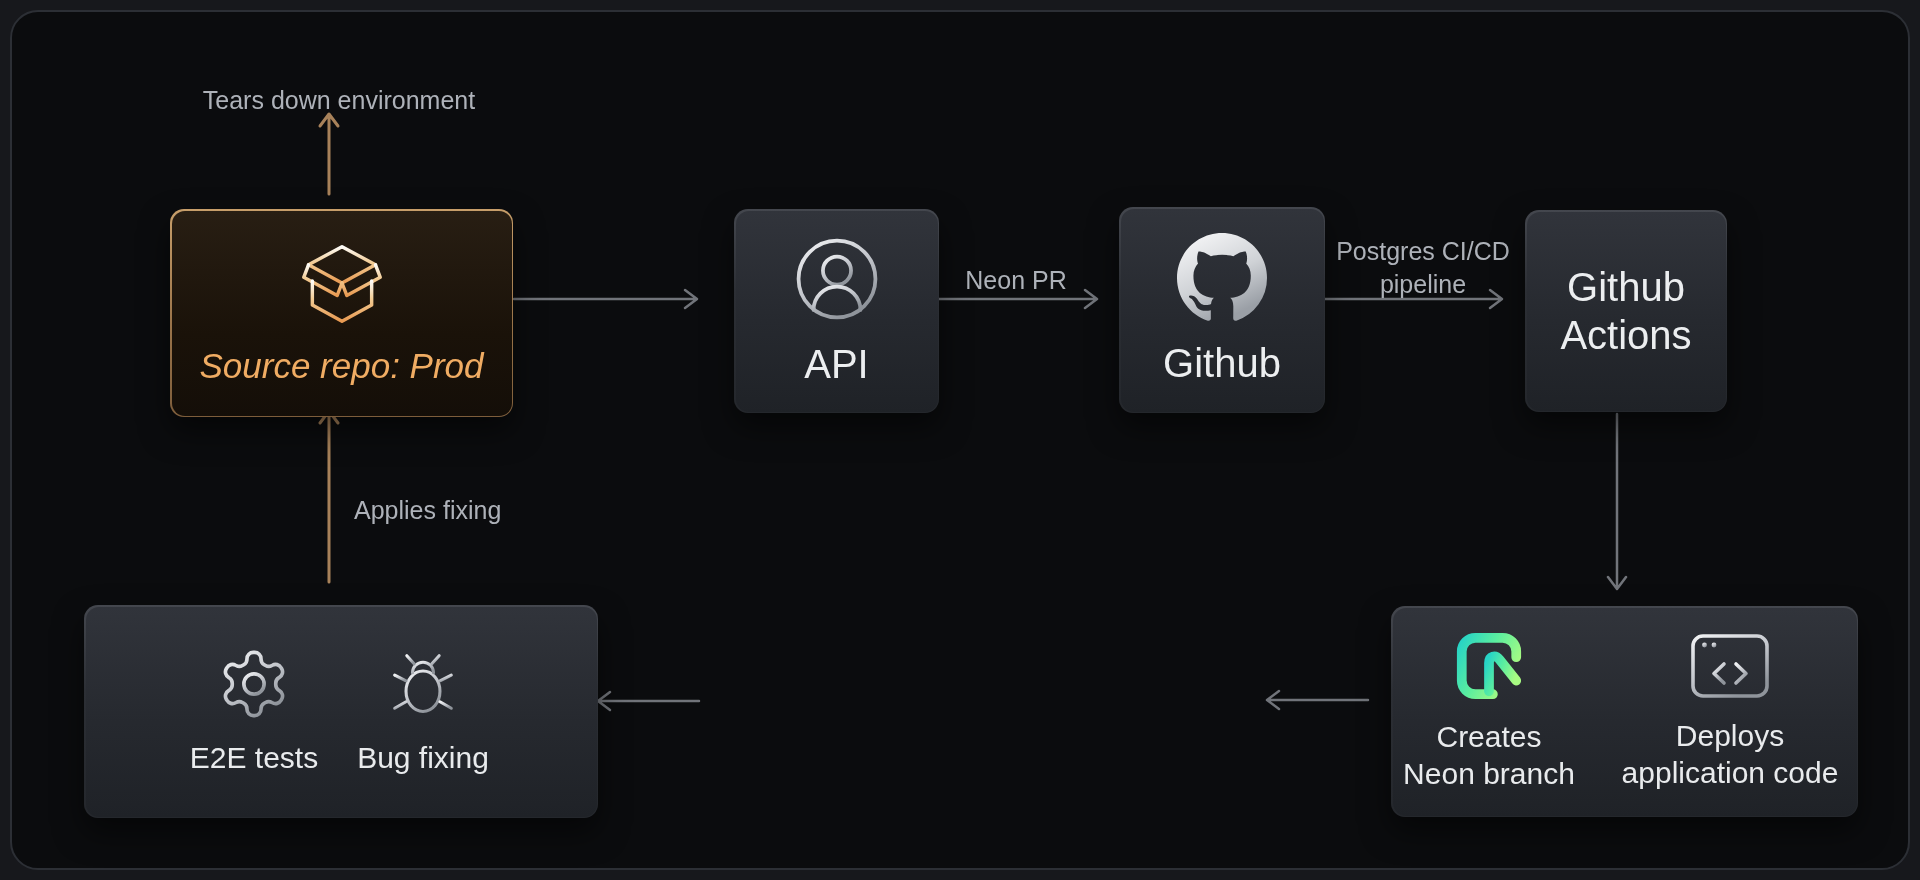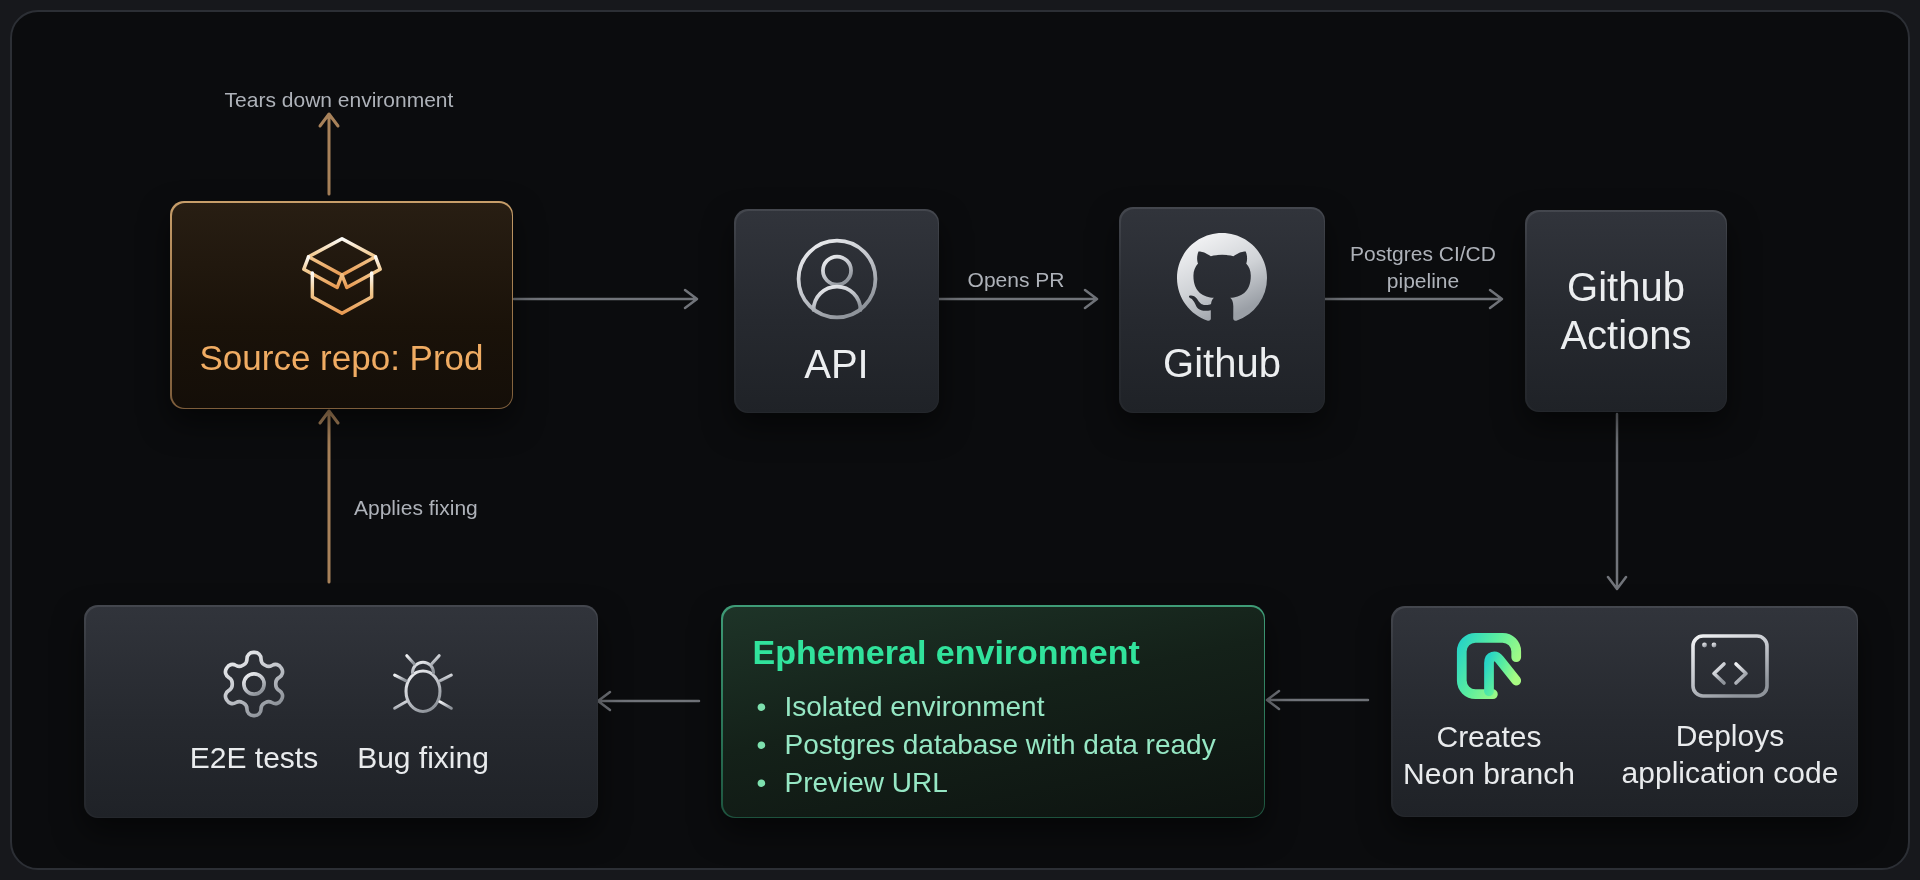--- a/index.html
+++ b/index.html
@@ -13,41 +13,41 @@
               align-items:center;justify-content:center;box-sizing:border-box;}
   .dark{background:linear-gradient(180deg,#44474e 0%,#2c2f35 40%,#24272c 100%);}
   .dark .node-inner{background:linear-gradient(180deg,#31343b 0%,#26292f 55%,#1f2227 100%);}
   .amberframe{background:linear-gradient(180deg,#c79e6a 0%,#9a744a 55%,#7d5d3b 100%);}
   .amberframe .node-inner{background:linear-gradient(180deg,#281e13 0%,#1a1209 60%,#140e08 100%);}
   .greenframe{background:linear-gradient(180deg,#3f9c77 0%,#2a7457 60%,#1d523d 100%);}
   .greenframe .node-inner{background:linear-gradient(168deg,#1e3428 0%,#142119 45%,#0d1310 100%);
               align-items:flex-start;justify-content:flex-start;padding:26px 28px;}
   .node-label{color:#eceef0;font-size:40px;line-height:1.2;text-align:center;}
   
-  #src-box{left:158px;top:189px;width:340px;height:205px;}
+  #src-box{left:158px;top:197px;width:340px;height:205px;font-style:italic;}
   #src-box .node-label{color:#f0ac63;font-size:35px;margin-top:14px;}
   #api-box{left:722px;top:197px;width:202px;height:201px;}
   #gh-box{left:1107px;top:195px;width:203px;height:203px;}
   #gha-box{left:1513px;top:198px;width:199px;height:199px;}
   #gha-box .node-label{width:150px;}
   #api-box .node-label,#gh-box .node-label{margin-top:12px;}
   #deploy-box{left:1379px;top:594px;width:464px;height:208px;}
   #deploy-box .node-inner{flex-direction:row;gap:31px;align-items:center;}
   #eph-box{left:709px;top:593px;width:541px;height:210px;}
   #valid-box{left:72px;top:593px;width:511px;height:210px;}
   #valid-box .node-inner{flex-direction:row;gap:34px;align-items:center;}
   .item-col{display:flex;flex-direction:column;align-items:center;gap:14px;}
   .item-col .item-label{color:#e9ebed;font-size:30px;line-height:1.22;text-align:center;}
   
   .eph-title{color:#31e39c;font-size:34px;margin:0 0 16px 2px;}
   .eph-list{list-style:none;margin:0;padding:0;}
   .eph-list li{position:relative;color:#96e7c4;font-size:28px;line-height:38px;padding-left:34px;}
   .eph-list li::before{content:"•";position:absolute;left:6px;color:#7de0ae;font-size:28px;}
   
-  .edge-label{position:absolute;color:#aeb2b9;font-size:21px;line-height:1.3;white-space:nowrap;}
+  .edge-label{position:absolute;color:#aeb2b9;font-size:25px;line-height:1.3;white-space:nowrap;}
   .edge-label.center{transform:translate(-50%,-50%);text-align:center;}
   .edge-label.wrap{white-space:normal;}
   svg.overlay{position:absolute;left:0;top:0;pointer-events:none;}
   .gline{stroke:#71747a;stroke-width:2.5;fill:none;stroke-linecap:round;stroke-linejoin:round;}
   .aline{stroke:#a8825a;stroke-width:3;fill:none;stroke-linecap:round;stroke-linejoin:round;}
 </style>
 </head>
 <body>
 
 <div id="stage">
@@ -66,21 +66,21 @@
       <path class="gline" d="M1322 297 H1499 M1488 288 L1500 297 L1488 306"></path>
 
       <path class="gline" d="M1615 412 V586 M1606 575 L1615 587 L1624 575"></path>
 
       <path class="gline" d="M1366 698 H1266 M1277 689 L1265 698 L1277 707"></path>
 
       <path class="gline" d="M697 699 H597 M608 690 L596 699 L608 708"></path>
     </svg>
 
     <div class="edge-label center" style="left:327px;top:88px;">Tears down environment</div>
-    <div class="edge-label center" style="left:1004px;top:268px;">Opens PR</div>
+    <div class="edge-label center" style="left:1004px;top:268px;">Neon PR</div>
     <div class="edge-label center wrap" style="left:1411px;top:255px;width:210px;">Postgres CI/CD pipeline</div>
     <div class="edge-label" style="left:342px;top:482px;">Applies fixing</div>
 
     <div class="node amberframe" id="src-box">
       <div class="node-inner">
         <span>
           <svg width="92" height="88" viewBox="0 0 96 92" fill="none">
             <defs>
                 <linearGradient id="pkgG" x1="0" y1="0" x2="0" y2="1">
               <stop offset="0" stop-color="#fdfcf9"></stop>
@@ -184,30 +184,20 @@
               </g>
               <circle cx="14.5" cy="12" r="2.4" fill="url(#silv2)"></circle>
               <circle cx="24" cy="12" r="2.4" fill="url(#silv2)"></circle>
             </svg>
           </span>
           <div class="item-label">Deploys application code</div>
         </div>
       </div>
     </div>
 
-    <div class="node greenframe" id="eph-box">
-      <div class="node-inner">
-        <h2 class="eph-title">Ephemeral environment</h2>
-        <ul class="eph-list">
-          <li>Isolated environment</li>
-          <li>Postgres database with data ready</li>
-          <li>Preview URL</li>
-        </ul>
-      </div>
-    </div>
 
     <div class="node dark" id="valid-box">
       <div class="node-inner">
         <div class="item-col" style="width:130px;">
           <span>
             <svg width="76" height="76" viewBox="0 0 24 24" fill="none">
               <defs>
                   <linearGradient id="silv3" x1="0" y1="0" x2="0.6" y2="1">
                 <stop offset="0" stop-color="#f2f3f5"></stop>
                     <stop offset="0.55" stop-color="#c3c6cc"></stop>

